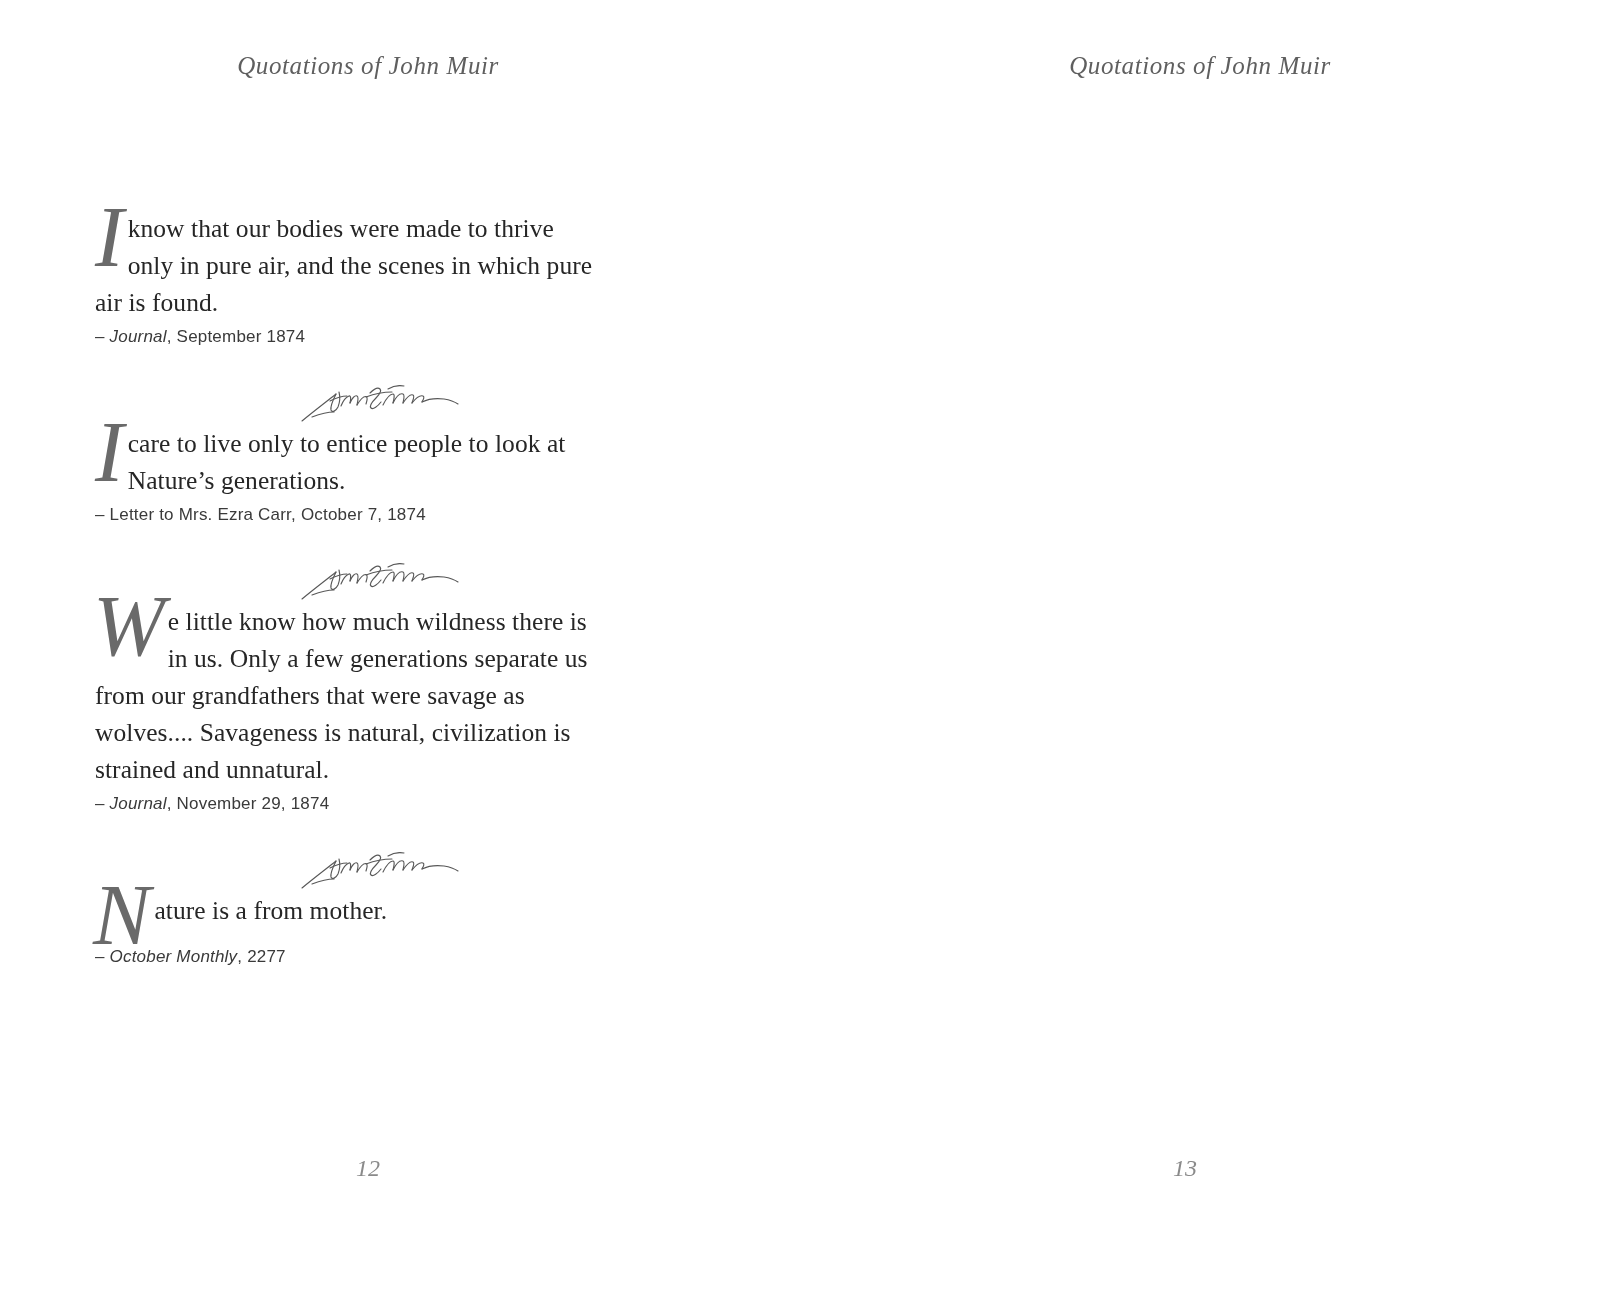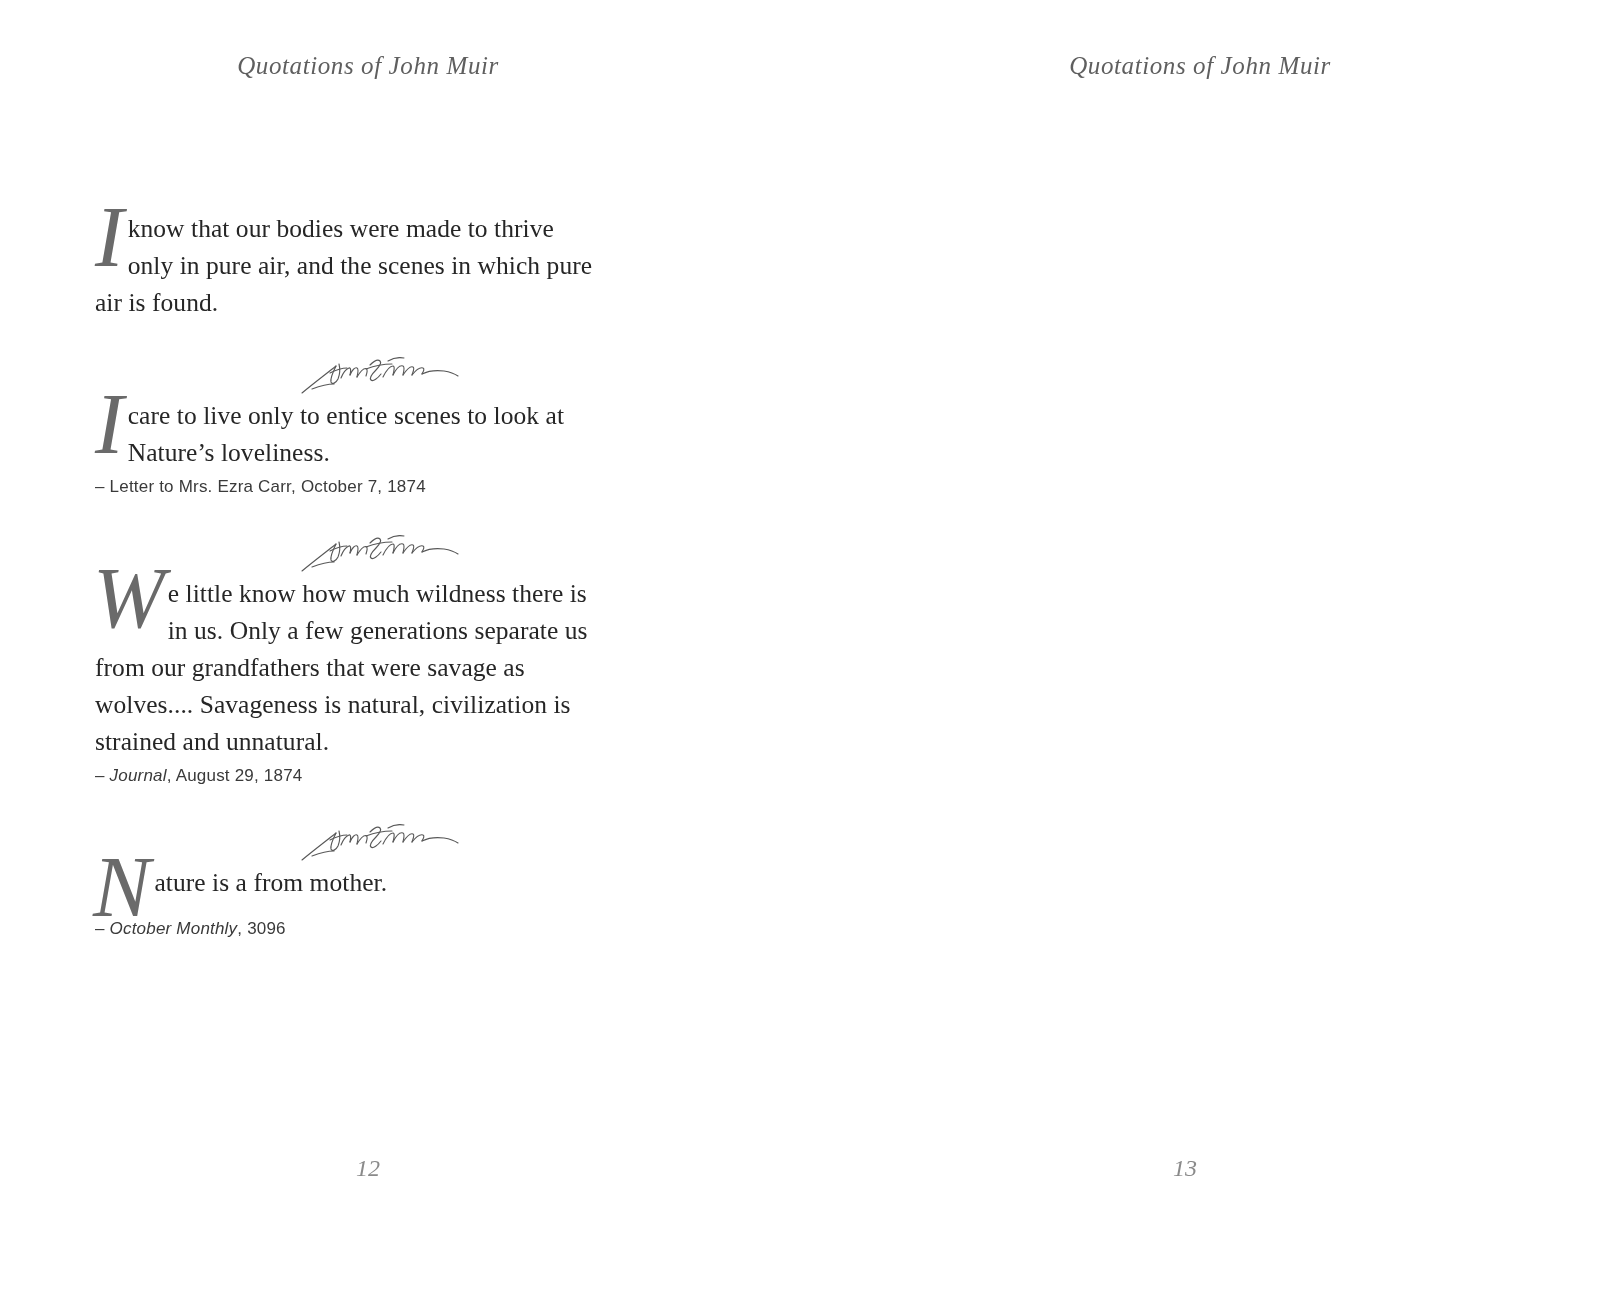--- a/index.html
+++ b/index.html
@@ -138,20 +138,21 @@
 
     <div class="running-head">Quotations of John Muir</div>
 
     <div class="column" style="top:210px;">
 
       <div class="quote-block" style="margin-bottom:30px;">
         <div class="quote-text cap-I">
           <span class="dropcap">I</span><span>know that our bodies were made to thrive only in pure air, and the scenes in which pure air is found.</span>
         </div>
         <div class="clear"></div>
+        <div class="attribution"><span>– </span><span class="src">Journal</span><span>, September 1874</span></div>
       </div>
 
       <div class="quote-block" style="margin-bottom:30px;">
         <div class="sig-wrap">
           <div class="sig">
             <svg viewBox="0 0 160 42" xmlns="http://www.w3.org/2000/svg">
               <g fill="none" stroke="#4a4a4a" stroke-width="1.15" stroke-linecap="round" stroke-linejoin="round">
                 <path d="M2 40 C 14 30, 26 21, 36 13"></path>
                 <path d="M36 13 C 33 19, 30 25, 31 29 C 32 32, 36 30, 38 26 C 40 21, 40 15, 39 11"></path>
                 <path d="M30 20 C 36 17, 42 15, 47 15"></path>
@@ -165,21 +166,21 @@
                 <path d="M103 22 C 107 16, 111 13, 113 14 C 115 15, 113 19, 112 22"></path>
                 <path d="M112 22 C 116 17, 120 14, 123 15 C 125 16, 123 19, 122 21"></path>
                 <path d="M122 21 C 128 18, 136 17, 144 18 C 150 19, 155 21, 158 23"></path>
                 <path d="M88 8 C 93 5, 99 4, 104 5"></path>
                 <path d="M12 36 C 20 33, 28 31, 34 31"></path>
               </g>
             </svg>
           </div>
         </div>
         <div class="quote-text cap-I">
-          <span class="dropcap">I</span><span>care to live only to entice scenes to look at Nature’s loveliness.</span>
+          <span class="dropcap">I</span><span>care to live only to entice people to look at Nature’s generations.</span>
         </div>
         <div class="clear"></div>
         <div class="attribution"><span>– </span><span class="src"></span><span>Letter to Mrs. Ezra Carr, October 7, 1874</span></div>
       </div>
 
       <div class="quote-block" style="margin-bottom:30px;">
         <div class="sig-wrap">
           <div class="sig">
             <svg viewBox="0 0 160 42" xmlns="http://www.w3.org/2000/svg">
               <g fill="none" stroke="#4a4a4a" stroke-width="1.15" stroke-linecap="round" stroke-linejoin="round">
@@ -199,21 +200,21 @@
                 <path d="M88 8 C 93 5, 99 4, 104 5"></path>
                 <path d="M12 36 C 20 33, 28 31, 34 31"></path>
               </g>
             </svg>
           </div>
         </div>
         <div class="quote-text cap-W">
           <span class="dropcap">W</span><span>e little know how much wildness there is in us. Only a few generations separate us from our grandfathers that were savage as wolves.... Savageness is natural, civilization is strained and unnatural.</span>
         </div>
         <div class="clear"></div>
-        <div class="attribution"><span>– </span><span class="src">Journal</span><span>, August 29, 1874</span></div>
+        <div class="attribution"><span>– </span><span class="src">Journal</span><span>, November 29, 1874</span></div>
       </div>
 
       <div class="quote-block">
         <div class="sig-wrap">
           <div class="sig">
             <svg viewBox="0 0 160 42" xmlns="http://www.w3.org/2000/svg">
               <g fill="none" stroke="#4a4a4a" stroke-width="1.15" stroke-linecap="round" stroke-linejoin="round">
                 <path d="M2 40 C 14 30, 26 21, 36 13"></path>
                 <path d="M36 13 C 33 19, 30 25, 31 29 C 32 32, 36 30, 38 26 C 40 21, 40 15, 39 11"></path>
                 <path d="M30 20 C 36 17, 42 15, 47 15"></path>
@@ -230,21 +231,21 @@
                 <path d="M88 8 C 93 5, 99 4, 104 5"></path>
                 <path d="M12 36 C 20 33, 28 31, 34 31"></path>
               </g>
             </svg>
           </div>
         </div>
         <div class="quote-text cap-N">
           <span class="dropcap">N</span><span>ature is a from mother.</span>
         </div>
         <div class="clear"></div>
-        <div class="attribution"><span>– </span><span class="src">October Monthly</span><span>, 3096</span></div>
+        <div class="attribution"><span>– </span><span class="src">October Monthly</span><span>, 2277</span></div>
       </div>
 
     </div>
 
     <div class="folio">12</div>
   </div>
 
   <div class="page page-right">
 
     <div class="running-head">Quotations of John Muir</div>

